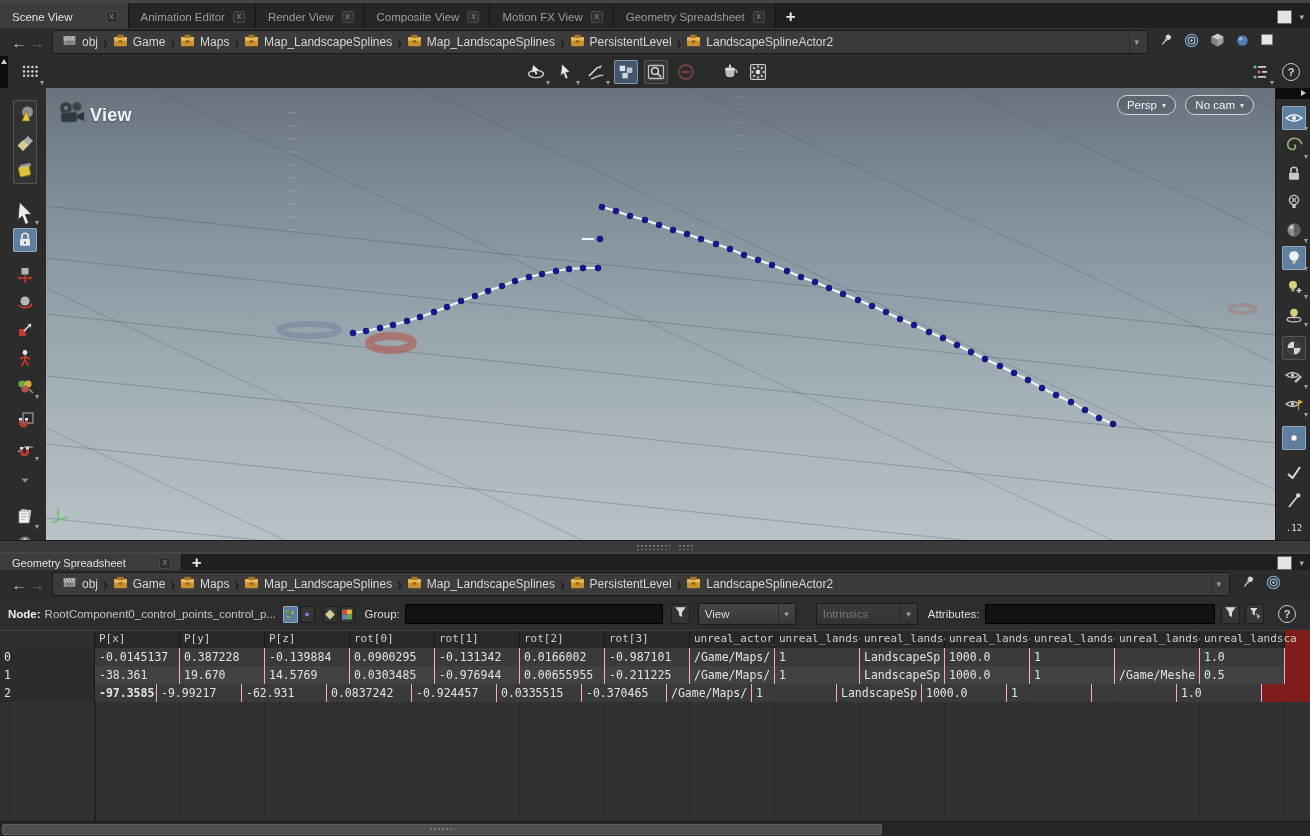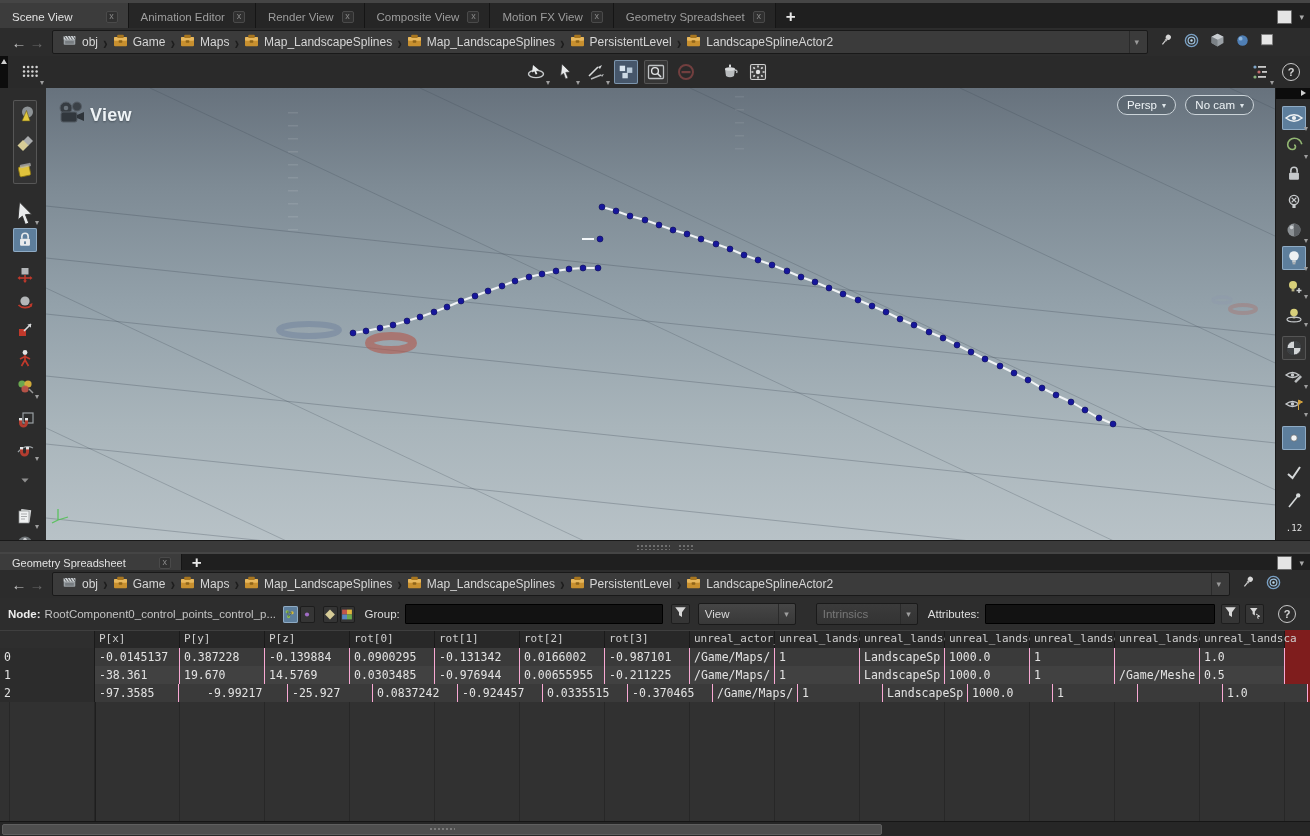--- a/index.html
+++ b/index.html
@@ -936,23 +936,23 @@
           <div class="td" style="width:85px;">/Game/Maps/</div>
           <div class="td" style="width:85px;">1</div>
           <div class="td" style="width:85px;">LandscapeSp</div>
           <div class="td" style="width:85px;">1000.0</div>
           <div class="td" style="width:85px;">1</div>
           <div class="td" style="width:85px;">/Game/Meshe</div>
           <div class="td" style="width:85px;">0.5</div>
         </div>
         <div class="trow" style="top: 54px; background: rgb(58, 58, 58);">
           <div class="td idx" style="width:95px;">2</div>
-          <div class="td" style="width:84px;">-97.3585</div>
-          <div class="td" style="width:85px;margin-left:24px;">-9.99217</div>
-          <div class="td" style="width:85px;">-25.927</div>
+          <div class="td" style="width:62px;font-weight:bold;">-97.3585</div>
+          <div class="td" style="width:85px;">-9.99217</div>
+          <div class="td" style="width:85px;">-62.931</div>
           <div class="td" style="width:85px;">0.0837242</div>
           <div class="td" style="width:85px;">-0.924457</div>
           <div class="td" style="width:85px;">0.0335515</div>
           <div class="td" style="width:85px;">-0.370465</div>
           <div class="td" style="width:85px;">/Game/Maps/</div>
           <div class="td" style="width:85px;">1</div>
           <div class="td" style="width:85px;">LandscapeSp</div>
           <div class="td" style="width:85px;">1000.0</div>
           <div class="td" style="width:85px;">1</div>
           <div class="td" style="width:85px;"></div>

